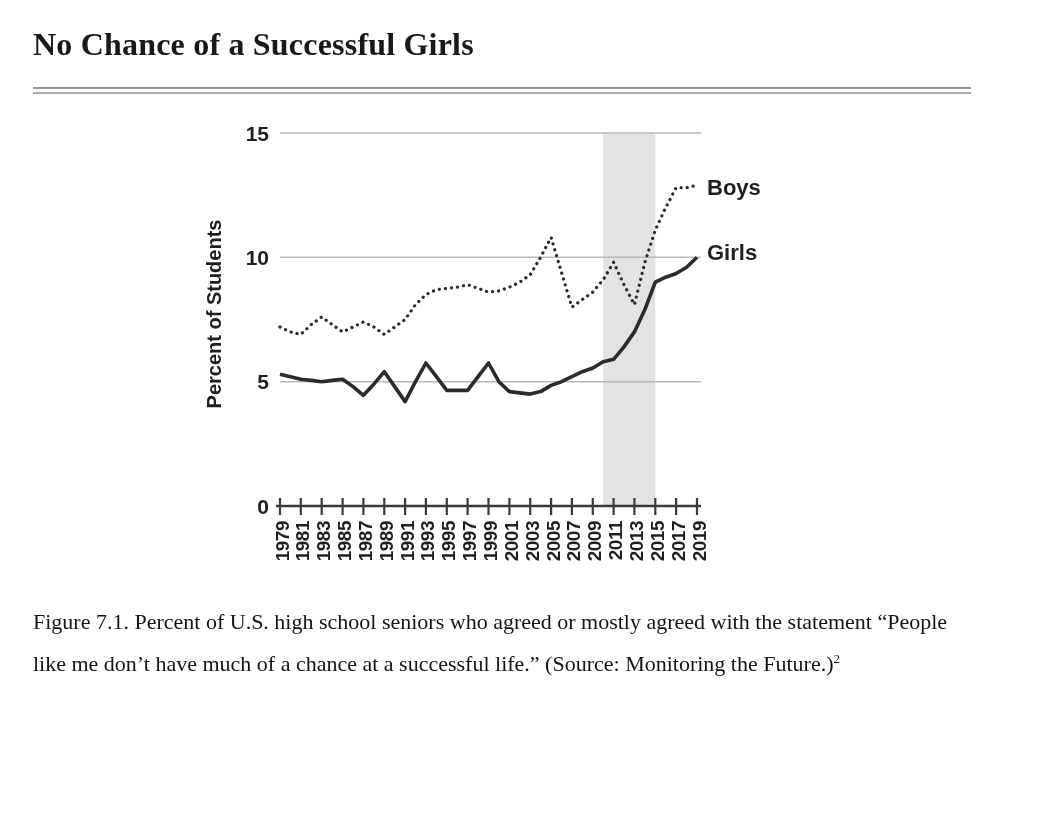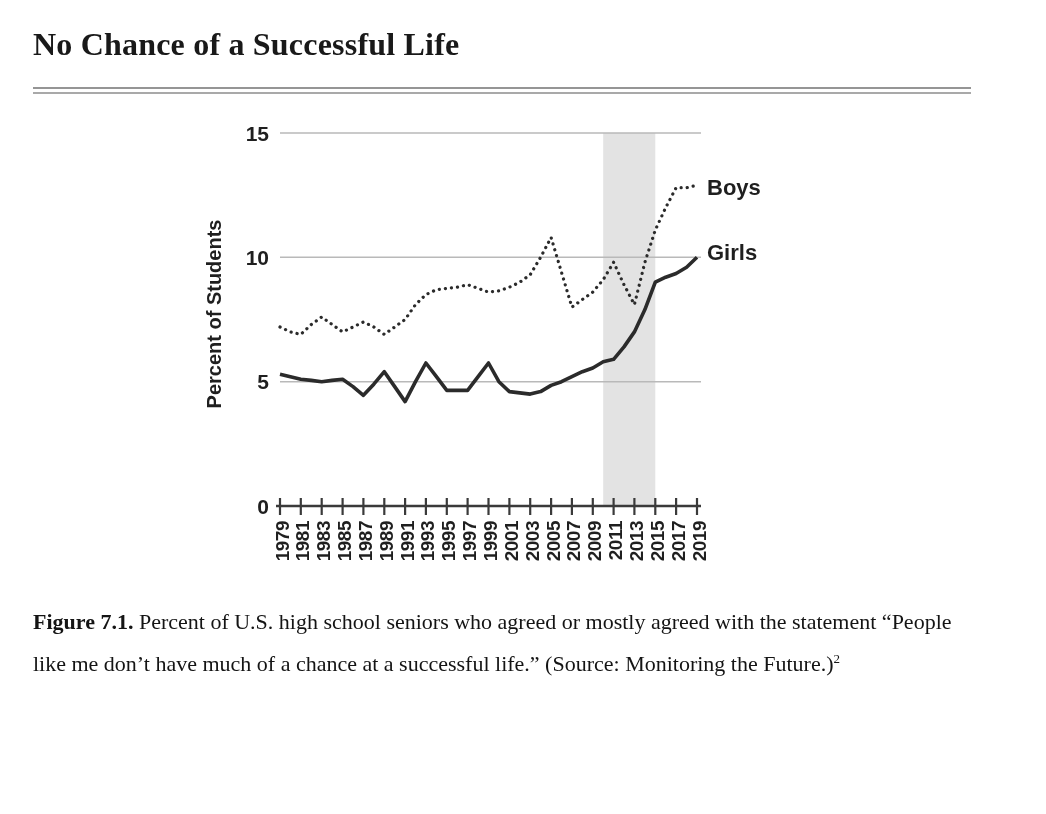--- a/index.html
+++ b/index.html
@@ -32,29 +32,29 @@
   }
   svg text { font-family: "Liberation Sans", sans-serif; }
   .caption {
     margin: 4px 0 0 0;
     width: 952px;
     font-family: "Liberation Serif", "DejaVu Serif", serif;
     font-size: 22px;
     line-height: 1.9;
     color: #141414;
   }
-  .caption b { font-weight: 700; margin-top: 20px; }
+  .caption b { font-weight: 400; margin-top: 20px; }
   .caption sup { font-size: 13px; line-height: 0; }
 </style>
 </head>
 <body>
 
 <div class="page">
 
-  <h1 class="page-title">No Chance of a Successful Life</h1>
+  <h1 class="page-title">No Chance of a Successful Girls</h1>
 
   <div class="double-rule"></div>
 
   <div class="chart-wrap">
     <svg id="chart-svg" width="640" height="487" viewBox="0 0 640 487">
         <rect x="408.2" y="23" width="52.1" height="373" fill="#e3e3e3"></rect>
         <line x1="85" y1="271.7" x2="506" y2="271.7" stroke="#b9b9b9" stroke-width="1.6"></line>
         <line x1="85" y1="147.3" x2="506" y2="147.3" stroke="#b9b9b9" stroke-width="1.6"></line>
         <line x1="85" y1="23.0" x2="506" y2="23.0" stroke="#b9b9b9" stroke-width="1.6"></line>
         <polyline points="85.0,217.0 95.4,221.9 105.8,224.4 116.3,214.5 126.7,207.0 137.1,214.5 147.6,221.9 158.0,217.0 168.4,212.0 178.8,217.0 189.3,224.4 199.7,217.0 210.1,209.5 220.5,194.6 230.9,184.6 241.4,179.7 251.8,178.4 262.2,177.2 272.6,174.7 283.1,178.4 293.5,182.1 303.9,180.9 314.4,177.2 324.8,172.2 335.2,164.7 345.6,147.3 356.1,127.4 366.5,162.3 376.9,197.1 387.3,189.6 397.8,182.1 408.2,169.7 418.6,152.3 429.0,174.7 439.4,194.6 449.9,152.3 460.3,120.0 470.7,97.6 481.1,77.7 491.6,77.7 502.0,75.2" fill="none" stroke="#2b2b2b" stroke-width="3.2" stroke-linejoin="round" stroke-dasharray="0.1 6" stroke-linecap="round"></polyline>

